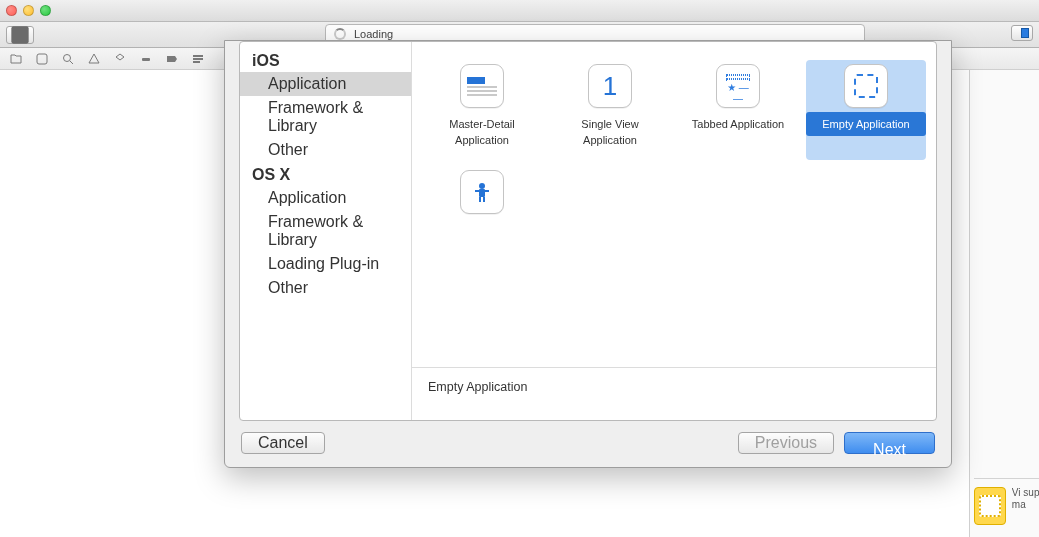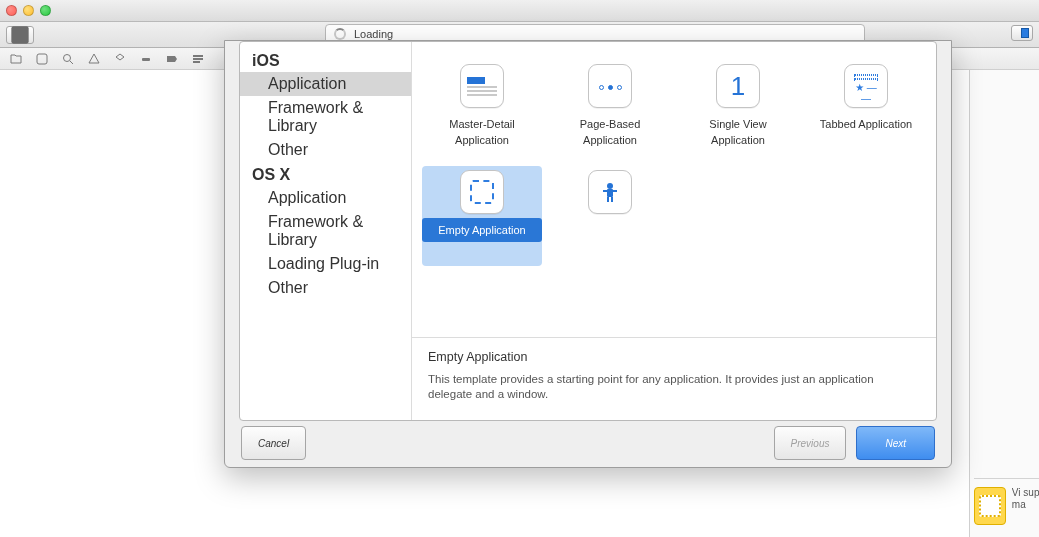--- a/index.html
+++ b/index.html
@@ -130,25 +130,24 @@
       border-top: 1px solid #dcdcdc; padding: 12px 16px 18px 16px;
       font-size: 12px; color: #333;
     }
     .desc-title { font-size: 12.5px; margin-bottom: 8px; }
     .desc-body  { font-size: 11.5px; color: #555; line-height: 15px; }
 
     .sheet-foot {
       height: 40px; display: flex; align-items: center; padding: 0 16px 8px 16px;
     }
     .btn {
-      height: 34px; padding: 0 16px; border-radius: 4px;
-      border: 1px solid #a5a5a5; font-size: 10px;
+      height: 22px; padding: 0 16px; border-radius: 4px;
+      border: 1px solid #a5a5a5; font-size: 16px;
       background: linear-gradient(#fdfdfd, #e7e7e7);
       color: #333;
-      font-style: italic;
     }
     .btn.primary {
       background: linear-gradient(#7fb8f8, #3f8def);
       border-color: #2f6fca; color: #fff; padding: 8px 28px;
     }
     .btn.disabled { color: #a0a0a0; }
     .foot-spacer { flex: 1; }
     .foot-right { display: flex; gap: 10px; }
 
     
@@ -286,26 +285,20 @@
             <div class="md-icon">
                 <div class="bar"></div>
                 <div class="line"></div>
                 <div class="line"></div>
                 <div class="line"></div>
               </div>
           </div>
           <div class="lbl">Master-Detail Application</div>
         </div>
 
-        <div class="tmpl">
-          <div class="ico">
-            <div class="dots"><span></span><span style="background:#2573d6"></span><span></span></div>
-          </div>
-          <div class="lbl">Page-Based Application</div>
-        </div>
 
         <div class="tmpl">
           <div class="ico">
             <span class="num1">1</span>
           </div>
           <div class="lbl">Single View Application</div>
         </div>
 
         <div class="tmpl">
           <div class="ico">
@@ -337,21 +330,20 @@
                   <rect x="14" y="18" width="2" height="5"></rect>
                 </g>
               </svg>
           </div>
         </div>
 
       </div>
 
       <div class="desc">
         <div class="desc-title">Empty Application</div>
-        <div class="desc-body">This template provides a starting point for any application. It provides just an application delegate and a window.</div>
       </div>
     </div>
   </div>
 
   <div class="sheet-foot">
     <button class="btn">Cancel</button>
     <div class="foot-spacer"></div>
     <div class="foot-right">
       <button class="btn disabled">Previous</button>
       <button class="btn primary">Next</button>

